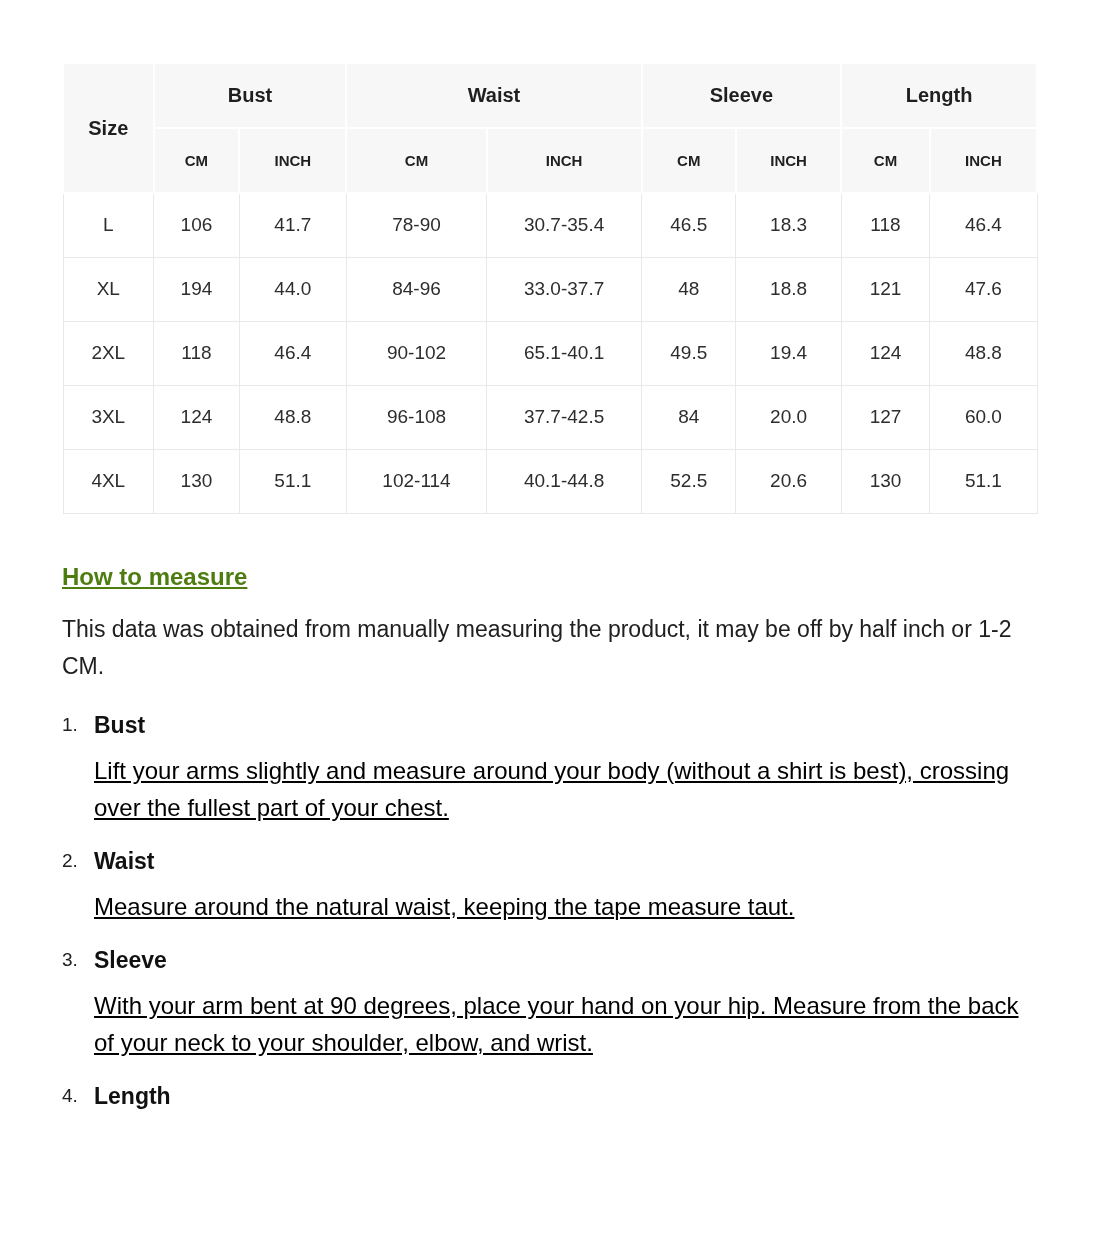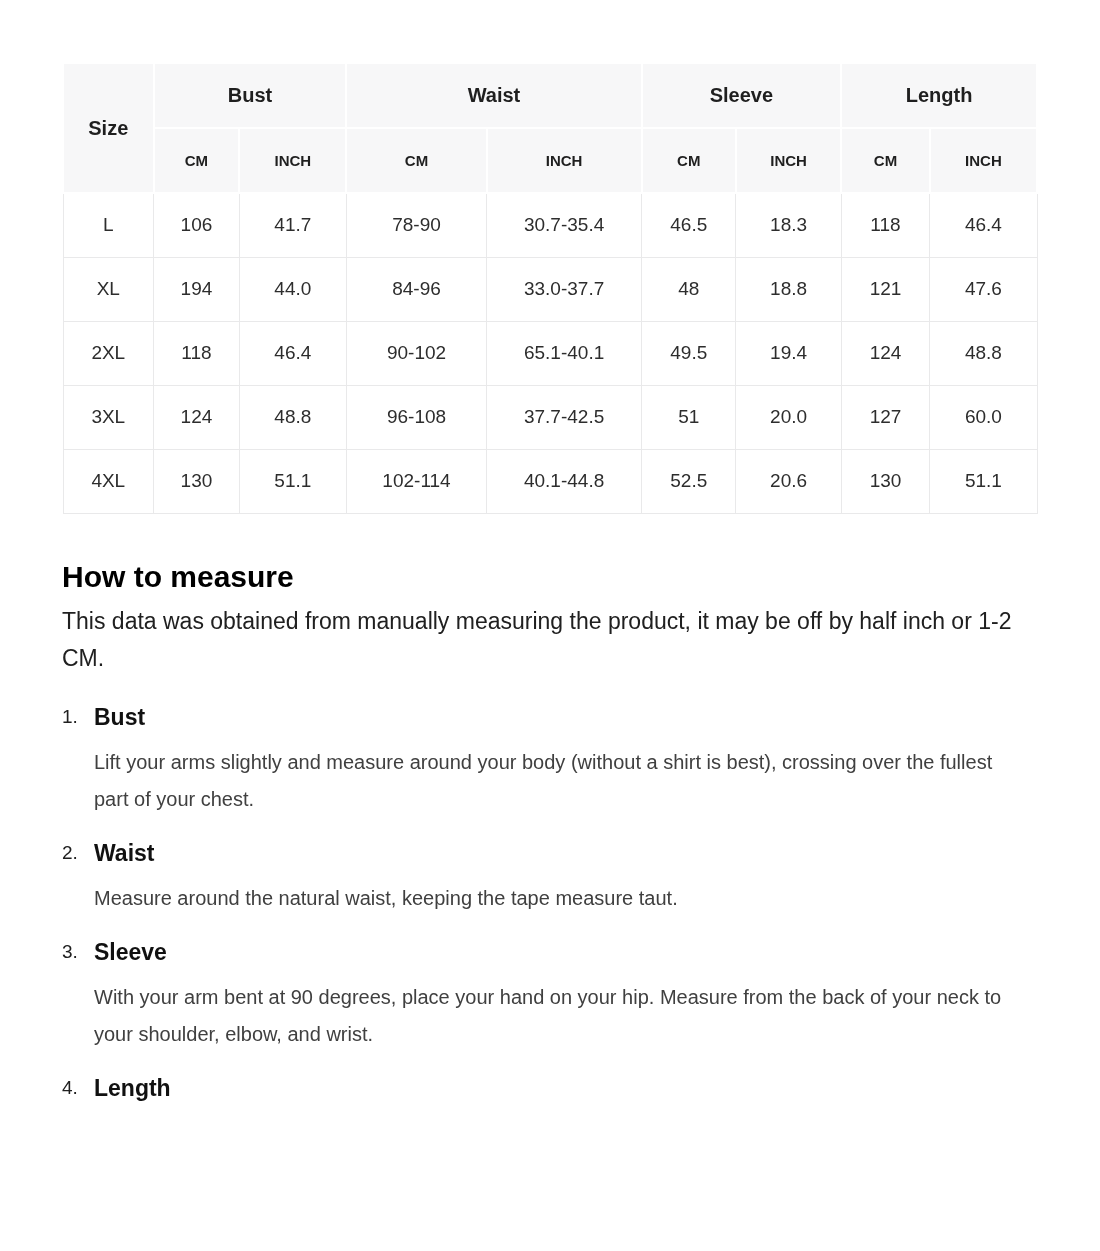--- a/index.html
+++ b/index.html
@@ -37,27 +37,28 @@
     font-size: 19px;
     color: #2d2d2d;
     text-align: center;
     vertical-align: middle;
     height: 64px;
   }
 
   
   .htm-title {
     margin-top: 45px;
-    font-size: 30px;
+    font-size: 24px;
     line-height: 36px;
     font-weight: bold;
-    color: #000000;
+    color: #4d7c0f;
+    text-decoration: underline;
   }
   .htm-intro {
-    margin-top: 8px;
+    margin-top: 16px;
     font-size: 23px;
     line-height: 37px;
     color: #202020;
     max-width: 960px;
   }
   .steps {
     list-style: none;
     margin-top: 25px;
   }
   .step {
@@ -73,24 +74,25 @@
   }
   .step-body { flex: 1 1 auto; }
   .step-title {
     font-size: 23px;
     line-height: 30px;
     font-weight: bold;
     color: #111111;
     margin-bottom: 12px;
   }
   .step-desc {
-    font-size: 20px;
+    font-size: 24px;
     line-height: 37px;
-    color: #404040;
+    color: #000000;
     max-width: 935px;
+    text-decoration: underline;
   }
 </style>
 </head>
 <body>
 
 <div class="page">
 
   <table class="size-chart">
     <colgroup>
       <col style="width:9.3%">
@@ -155,21 +157,21 @@
           <td>19.4</td>
           <td>124</td>
           <td>48.8</td>
         </tr>
         <tr>
           <td>3XL</td>
           <td>124</td>
           <td>48.8</td>
           <td>96-108</td>
           <td>37.7-42.5</td>
-          <td>51</td>
+          <td>84</td>
           <td>20.0</td>
           <td>127</td>
           <td>60.0</td>
         </tr>
         <tr>
           <td>4XL</td>
           <td>130</td>
           <td>51.1</td>
           <td>102-114</td>
           <td>40.1-44.8</td>

